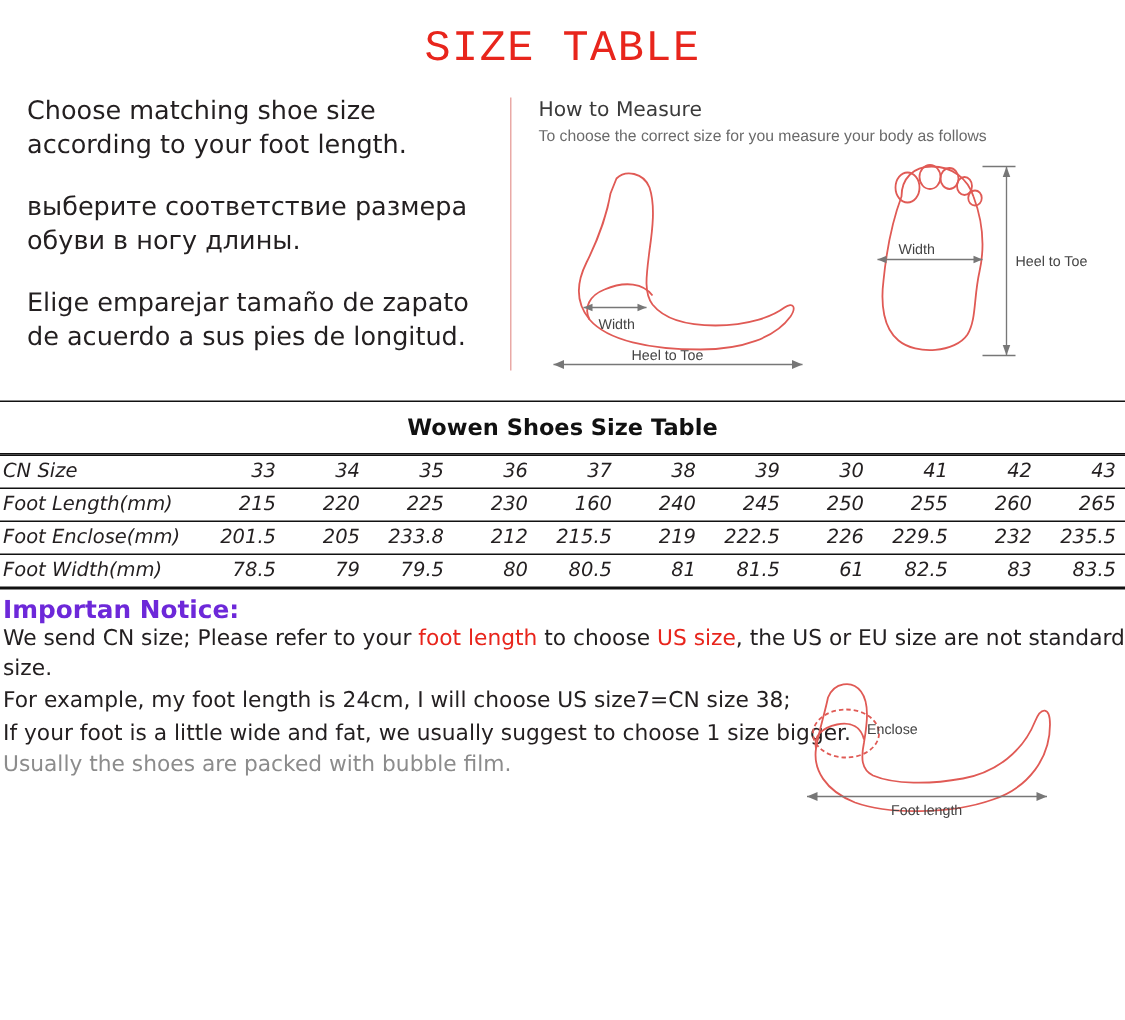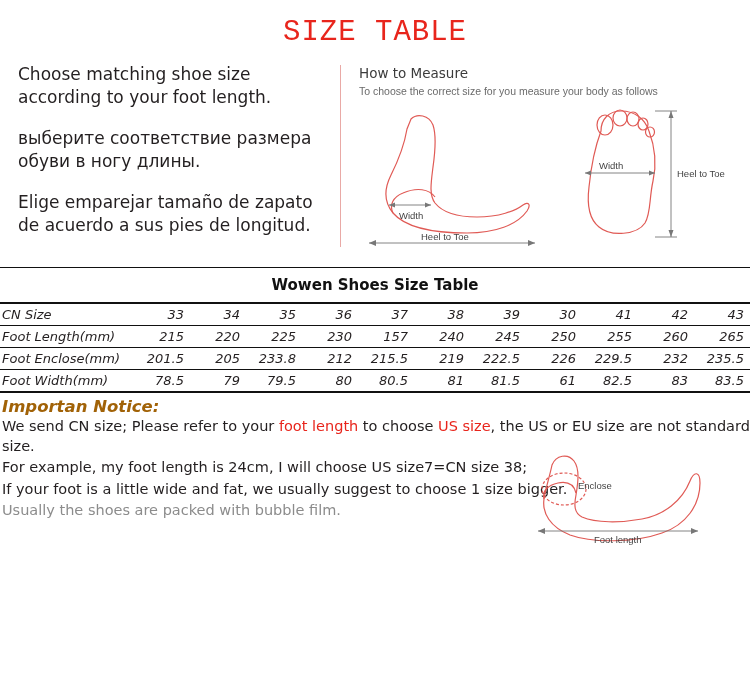--- a/index.html
+++ b/index.html
@@ -124,22 +124,21 @@
   
   .notice {
     position: relative;
     padding: 2px 0 0 2px;
   }
   .notice h3 {
     margin: 2px 0 1px 0;
     font-size: 16.5px;
     font-weight: bold;
     font-family: "DejaVu Sans", sans-serif;
-    color: #a16207;
-    font-style: italic;
+    color: #6d28d9;
   }
   .notice p {
     margin: 0 0 2px 0;
     font-size: 14.5px;
     line-height: 1.35;
     font-family: "DejaVu Sans", sans-serif;
     color: #231f20;
   }
   .notice p.gray { color: #8c8c8c; }
   .red { color: #e8251c; }
@@ -247,21 +246,21 @@
           <td>41</td>
           <td>42</td>
           <td>43</td>
         </tr>
         <tr>
           <td class="rowhead">Foot Length(mm)</td>
           <td>215</td>
           <td>220</td>
           <td>225</td>
           <td>230</td>
-          <td>157</td>
+          <td>160</td>
           <td>240</td>
           <td>245</td>
           <td>250</td>
           <td>255</td>
           <td>260</td>
           <td>265</td>
         </tr>
         <tr>
           <td class="rowhead">Foot Enclose(mm)</td>
           <td>201.5</td>

